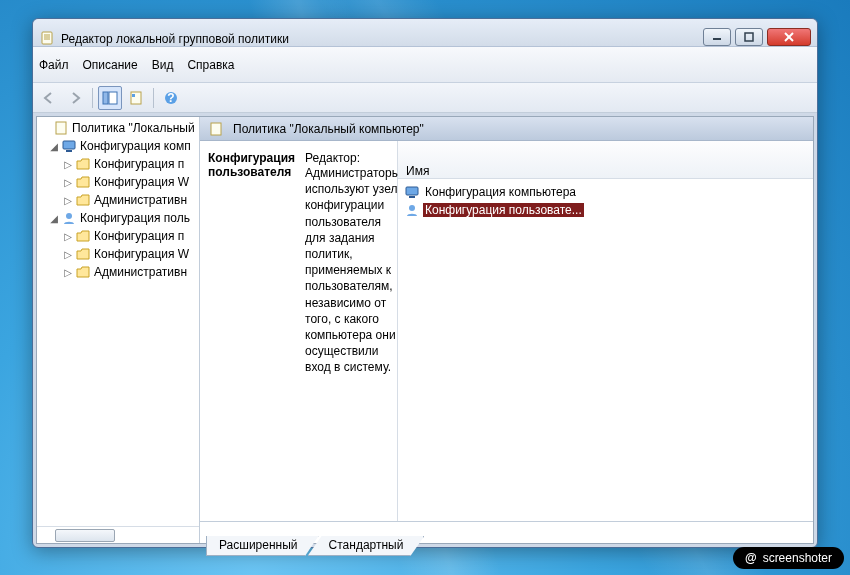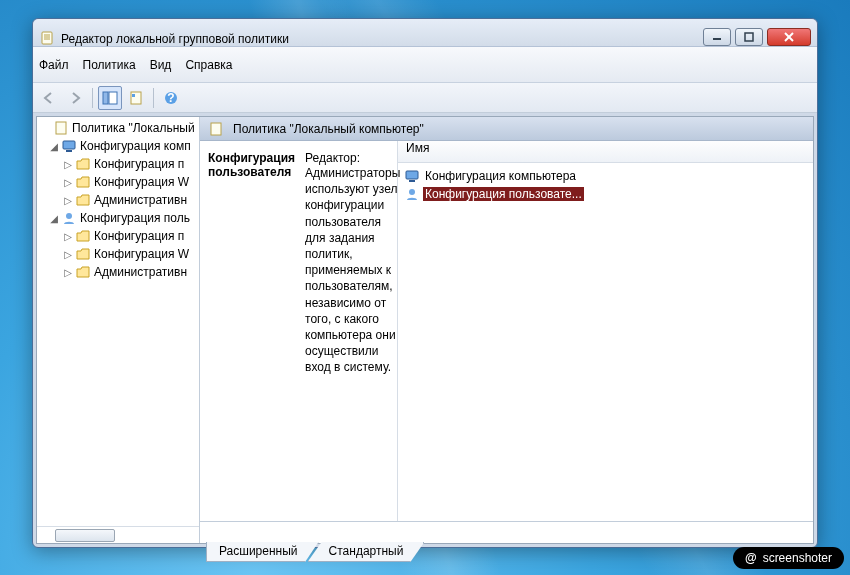--- a/index.html
+++ b/index.html
@@ -85,37 +85,37 @@
   }
   .right-body { flex:1; display:flex; min-height:0; }
   .desc-col {
     width:198px; border-right:1px solid #d6dde6; padding:10px 8px; color:#000;
     display:flex; flex-direction:row; gap:10px;
   }
   .desc-col .section-title { font-weight:bold; }
   .desc-col .desc-text { line-height:1.35; }
   .list-col { flex:1; display:flex; flex-direction:column; }
   .list-header {
-    height:22px; border-bottom:1px solid #d6dde6; background:linear-gradient(#fdfdfe,#eef2f7);
-    display:flex; align-items:flex-start; padding:0 8px; color:#000;
+    height:38px; border-bottom:1px solid #d6dde6; background:linear-gradient(#fdfdfe,#eef2f7);
+    display:flex; align-items:flex-end; padding:0 8px; color:#000;
   }
   .list-body { flex:1; padding:4px 2px; }
   .list-row {
     display:flex; align-items:center; height:18px; padding:0 4px; cursor:default;
   }
   .list-row.selected span.lbl { background:#7f1d1d; color:#fff; }
   .lbl { padding:0 2px; }
   .tabs {
     height:22px; border-top:1px solid #c2cdda; background:#fff;
     display:flex; align-items:flex-end; padding-left:6px;
   }
   .tab {
     height:20px; padding:2px 12px 0 12px; border:1px solid #9fb0c3;
     border-top:none; background:#f3f6fa; margin-right:-1px; color:#000;
-    position:relative; top:19px; cursor:default;
+    position:relative; top:13px; cursor:default;
   }
   .tab:first-child { clip-path: polygon(0 0, 100% 0, 88% 100%, 0 100%); padding-right:20px; }
   .tab:nth-child(2) { clip-path: polygon(12% 0, 100% 0, 88% 100%, 0 100%); padding:2px 20px 0 20px; margin-left:-10px; }
   .watermark {
     position:absolute; right:6px; bottom:6px;
     background:#000; color:#fff; border-radius:14px;
     padding:4px 12px; font-size:12px; display:flex; align-items:center; gap:6px;
   }
   .watermark .at { font-weight:bold; }
 </style>
@@ -149,21 +149,21 @@
         <svg width="12" height="10">
             <line x1="2" y1="1" x2="10" y2="9" stroke="#fff" stroke-width="2"></line>
             <line x1="10" y1="1" x2="2" y2="9" stroke="#fff" stroke-width="2"></line>
           </svg>
       </div>
     </div>
   </div>
 
   <div class="menubar">
     <span>Файл</span>
-    <span>Политика</span>
+    <span>Описание</span>
     <span>Вид</span>
     <span>Справка</span>
   </div>
 
   <div class="toolbar">
     <div class="tb-btn">
       <svg width="14" height="14">
           <path d="M9 2 L3 7 L9 12" fill="none" stroke="#9aa3ad" stroke-width="2"></path>
         </svg>
     </div>

